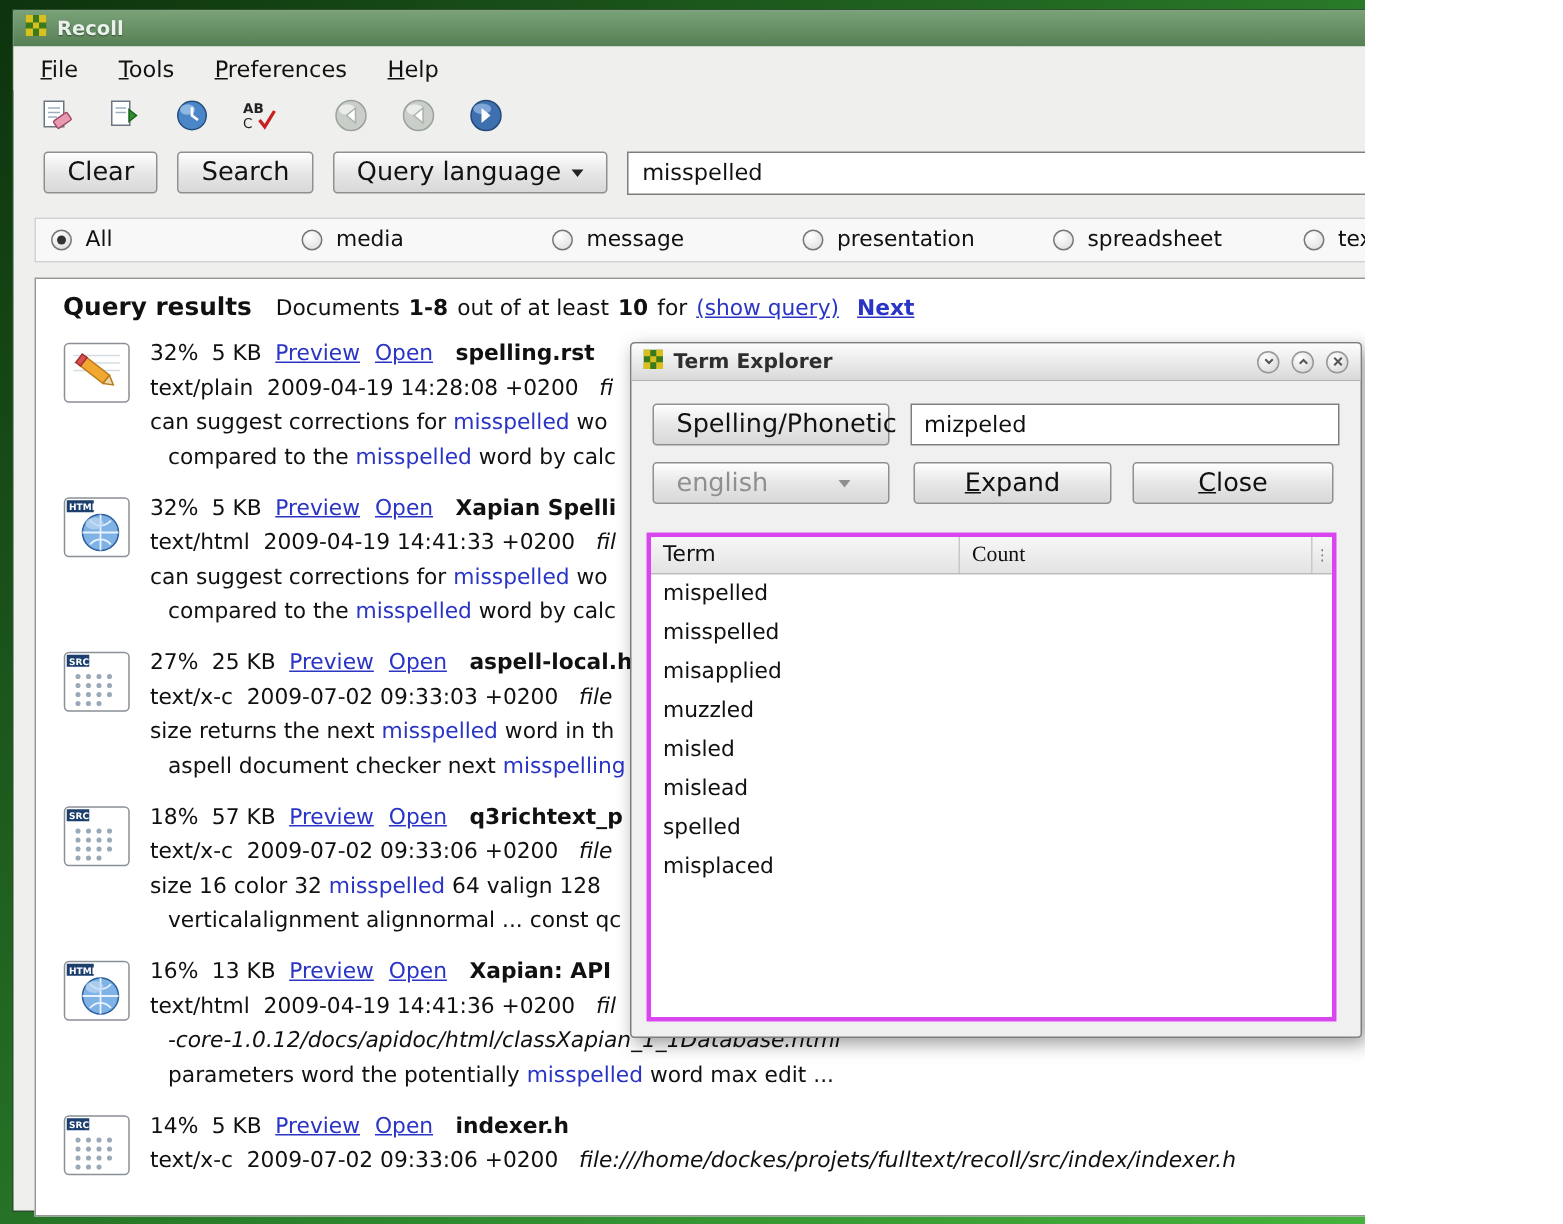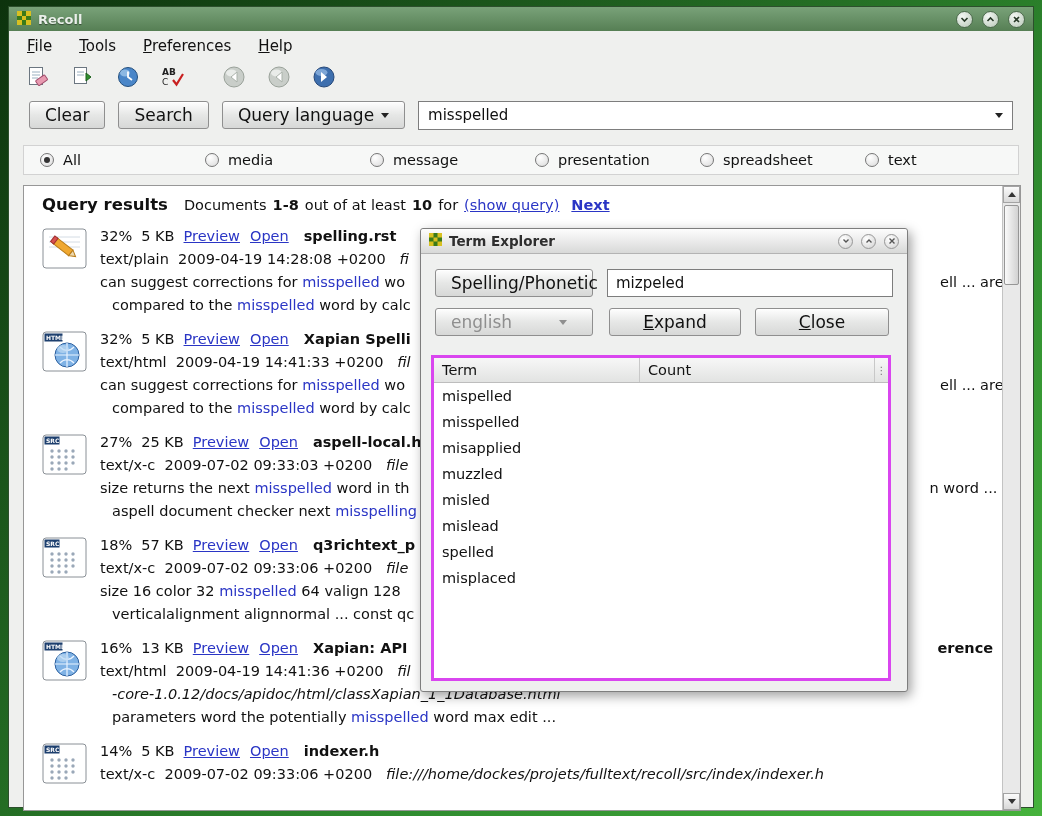--- a/index.html
+++ b/index.html
@@ -1,19 +1,19 @@
 <!DOCTYPE html>
 <html><head>
 <meta charset="utf-8">
 <style>
   * { margin:0; padding:0; box-sizing:border-box; }
   html,body { width:1042px; height:816px; }
   body { font-family:"DejaVu Sans", sans-serif; font-size:14.5px; color:#111; }
 
-  .stage { position:relative; width:1042px; height:816px; overflow:hidden;
+  .stage { position:relative; width:910px; height:816px; overflow:hidden;
     background:linear-gradient(135deg,#0d330d 0%,#1d5a1d 30%,#2f8b2f 65%,#46b23c 100%); }
 
   
   .window { position:absolute; left:8px; top:6px; width:1026px; height:802px;
     background:#eff0ee; border:1px solid #2c4f2c; }
 
   .titlebar { height:24px; display:flex; align-items:center; gap:7px; padding:0 8px;
     background:linear-gradient(180deg,#79a279 0%,#567f54 100%); }
   .titlebar .title { font-weight:bold; font-size:13px; color:#eaf0ea; text-shadow:0 1px 1px rgba(0,0,0,.45); }
   .tb-buttons { margin-left:auto; display:flex; gap:9px; }
@@ -35,21 +35,21 @@
     background:linear-gradient(180deg,#fefefe 0%,#e6e7e6 50%,#d7d8d7 100%);
     border:1px solid #8f8f8f; border-radius:3px; display:flex; align-items:center; gap:7px;
     box-shadow:inset 0 1px 0 rgba(255,255,255,.8); }
   .btn span.lbl { display:block; }
   .btn span.mne::first-letter { text-decoration:underline; }
   .arrow-down { width:0; height:0; border-left:4px solid transparent; border-right:4px solid transparent; border-top:5px solid #222; }
   .querybox { flex:1; height:29px; border:1px solid #7d7d7d; background:#fff; display:flex; align-items:center; padding:0 9px; }
   .querybox input { flex:1; border:0; outline:none; font-family:"DejaVu Sans",sans-serif; font-size:15px; color:#111; background:transparent; }
 
   .filterbar { margin:9px 14px 0 14px; height:30px; border:1px solid #d2d2d2; background:#f7f8f7;
-    display:flex; align-items:center; padding:0 16px;gap:28px; }
+    display:flex; align-items:center; padding:0 10px;gap:28px; }
   .filter { display:flex; align-items:center; gap:9px; width:166px; font-size:14.5px; }
   .radio { width:14px; height:14px; border-radius:50%; border:1px solid #767676; flex:none;
     background:radial-gradient(circle at 35% 30%, #ffffff, #dadada); position:relative; }
   .radio.sel::after { content:""; position:absolute; left:3px; top:3px; width:6px; height:6px; border-radius:50%; background:#333; }
 
   
   .results { position:absolute; left:14px; top:178px; width:998px; height:626px;
     background:#fff; border:1px solid #979797; overflow:hidden; padding:6px 26px 0 10px; }
   .rheader { display:flex; align-items:baseline; padding:3px 8px 9px 8px; white-space:pre; }
   .qr-title { font-size:16.5px; font-weight:bold; margin-right:16px; }
@@ -100,21 +100,21 @@
   .d-input { height:28px; border:1px solid #7d7d7d; background:#fff; padding:0 8px; font-size:15px;
     font-family:"DejaVu Sans",sans-serif; outline:none; color:#111; }
   .disabled-text { color:#8f8f8f; }
   .disabled-text .arrow-down { border-top-color:#8f8f8f; }
 
   .ttable { position:absolute; left:10px; top:126px; width:460px; height:326px;
     border:3px solid #d946ef; background:#fff; display:flex; flex-direction:column; }
   .thead { display:flex; height:25px; flex:none; background:linear-gradient(180deg,#f7f7f7,#e2e3e2);
     border-bottom:1px solid #bdbdbd; font-size:14.5px; align-items:center; }
   .th1 { width:206px; padding:0 8px; border-right:1px solid #c8c8c8; height:100%; display:flex; align-items:center; }
-  .th2 { flex:1; padding:0 8px; height:100%; display:flex; align-items:center; }
+  .th2 { flex:1; padding:0 8px; height:100%; display:flex; align-items:center;font-family:Liberation Serif, serif; }
   .thmenu { width:14px; height:100%; border-left:1px solid #c8c8c8; display:flex; align-items:center; justify-content:center; color:#777; font-size:10px; }
   .tbody { flex:1; overflow:hidden; }
   .trow { height:26px; line-height:26px; padding:0 8px; font-size:14.5px; }
 </style>
 </head>
 <body>
 
 <div class="stage">
 
   <div class="window">

